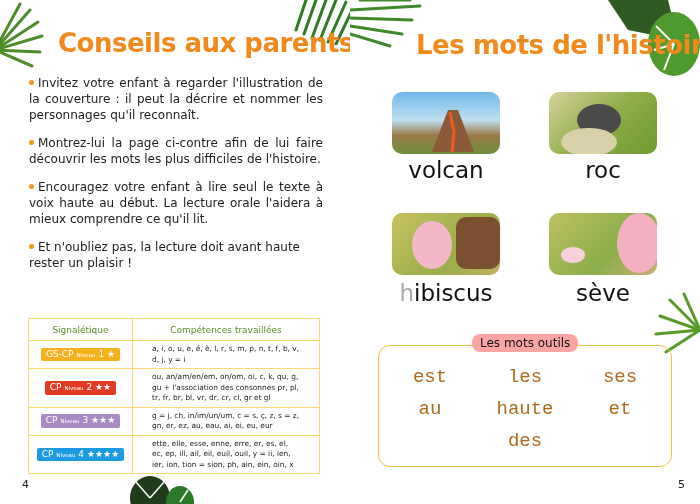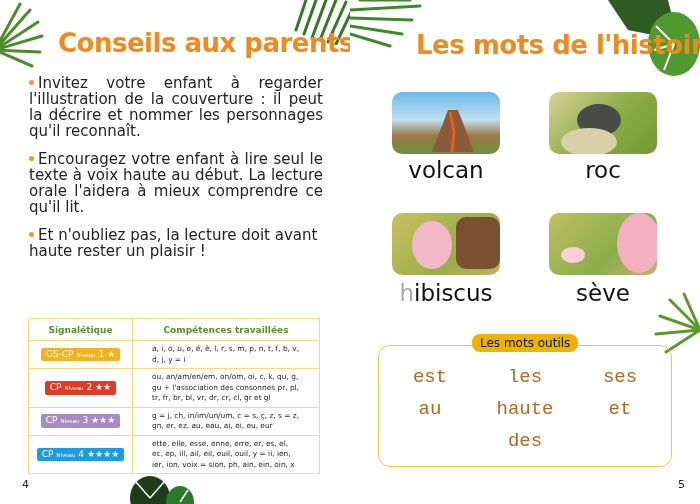--- a/index.html
+++ b/index.html
@@ -10,39 +10,39 @@
   .page-left { left: 0; }
   .page-right { left: 350px; }
 
   .title {
     position: absolute; font-family: "DejaVu Sans", sans-serif; font-weight: bold;
     color: #f08a1c; font-size: 26px; letter-spacing: -0.5px; white-space: nowrap;
   }
   .page-left .title { left: 58px; top: 28px; }
   .page-right .title { left: 66px; top: 30px; }
 
-  .advice { position: absolute; left: 29px; width: 294px; top: 75px; font-size: 15px; line-height: 16px; text-align: justify; color: #222; }
+  .advice { position: absolute; left: 29px; width: 294px; top: 75px; font-size: 12px; line-height: 16px; text-align: justify; color: #222; }
   .advice p { margin-bottom: 12px; }
   .bullet { display: inline-block; width: 5px; height: 5px; border-radius: 50%; background: #f39a1c; margin-right: 4px; vertical-align: middle; position: relative; top: -1px; }
 
   .table { position: absolute; left: 28px; top: 318px; width: 292px; border: 1.5px solid #fbd97a; border-collapse: collapse; font-size: 7.4px; }
-  .table th { color: #5a8f2a; font-weight: bold; font-size: 9px; height: 22px; border: 1.5px solid #fbd97a; text-align: center; }
+  .table th { color: #5a8f2a; font-weight: normal; font-size: 9px; height: 22px; border: 1.5px solid #fbd97a; text-align: center; }
   .table td { border: 1.5px solid #fbd97a; padding: 3px 19px; line-height: 10.5px; color: #222; }
   .table td.sig { width: 104px; text-align: center; padding: 2px; }
   .badge { display: inline-block; color: #fff; font-size: 9px; padding: 1px 5px; border-radius: 2px; white-space: nowrap; }
   .badge small { font-size: 5.5px; }
 
   .page-num { position: absolute; top: 478px; font-size: 11px; color: #222; }
 
   .word-card { position: absolute; width: 108px; height: 62px; border-radius: 10px; overflow: hidden; }
   .word-label { position: absolute; font-size: 23px; color: #111; width: 108px; text-align: center; }
   .silent { color: #a8a8a8; }
 
   .tools-box { position: absolute; left: 378px; top: 345px; width: 294px; height: 122px; border: 1.5px solid #f6c241; border-radius: 12px; }
-  .tools-title { position: absolute; left: 472px; top: 334px; background: #eab308; color: #111; font-size: 12px; padding: 2px 8px; border-radius: 8px; white-space: nowrap; }
+  .tools-title { position: absolute; left: 472px; top: 334px; background: #fca5a5; color: #111; font-size: 12px; padding: 2px 8px; border-radius: 8px; white-space: nowrap; }
   .tool-word { position: absolute; width: 80px; text-align: center; color: #b06a1e; font-size: 19px; font-family: Liberation Mono, monospace; }
 
   .leaf { position: absolute; }
 </style>
 </head>
 <body>
 
 <div class="page page-left">
 
   <svg class="leaf" style="left:-10px;top:0px" width="60" height="80">
@@ -64,20 +64,21 @@
         <line x1="34" y1="40" x2="50" y2="0"></line>
       <line x1="42" y1="42" x2="60" y2="2"></line>
         <line x1="50" y1="44" x2="68" y2="6"></line>
     </g>
   </svg>
 
   <div class="title">Conseils aux parents</div>
 
   <div class="advice">
     <p><span class="bullet"></span><span>Invitez votre enfant à regarder l'illustration de la couverture : il peut la décrire et nommer les personnages qu'il reconnaît.</span></p>
+    <p><span class="bullet"></span><span>Montrez-lui la page ci-contre afin de lui faire découvrir les mots les plus difficiles de l'histoire.</span></p>
     <p><span class="bullet"></span><span>Encouragez votre enfant à lire seul le texte à voix haute au début. La lecture orale l'aidera à mieux comprendre ce qu'il lit.</span></p>
     <p style="text-align:left"><span class="bullet"></span><span>Et n'oubliez pas, la lecture doit avant haute rester un plaisir !</span></p>
   </div>
 
   <table class="table">
     <tbody>
         <tr>
       <th>Signalétique</th>
       <th>Compétences travaillées</th>
     </tr>
@@ -88,21 +89,21 @@
     <tr>
       <td class="sig"><span class="badge" style="background:#e23b24"><span>CP</span> <small>Niveau</small> <span>2</span> <span>★★</span></span></td>
       <td>ou, an/am/en/em, on/om, oi, c, k, qu, g, gu + l'association des consonnes pr, pl, tr, fr, br, bl, vr, dr, cr, cl, gr et gl</td>
     </tr>
     <tr>
       <td class="sig"><span class="badge" style="background:#a98bc4"><span>CP</span> <small>Niveau</small> <span>3</span> <span>★★★</span></span></td>
       <td>g = j, ch, in/im/un/um, c = s, ç, z, s = z, gn, er, ez, au, eau, ai, ei, eu, eur</td>
     </tr>
     <tr>
       <td class="sig"><span class="badge" style="background:#1d9be0"><span>CP</span> <small>Niveau</small> <span>4</span> <span>★★★★</span></span></td>
-      <td>ette, elle, esse, enne, erre, er, es, el, ec, ep, ill, ail, eil, euil, ouil, y = ii, ien, ier, ion, voix = sion, ph, ain, ein, oin, x</td>
+      <td>ette, elle, esse, enne, erre, er, es, el, ec, ep, ill, ail, eil, euil, ouil, y = ii, ien, ier, ion, tion = sion, ph, ain, ein, oin, x</td>
     </tr>
   </tbody>
     </table>
 
   <div class="page-num" style="left:22px">4</div>
 
   <svg class="leaf" style="left:128px;top:472px" width="70" height="32">
     <ellipse cx="22" cy="26" rx="20" ry="22" fill="#1f3b1a"></ellipse>
     <ellipse cx="52" cy="30" rx="14" ry="16" fill="#2a7a2a"></ellipse>
     <g stroke="#fff" stroke-width="1.5">

